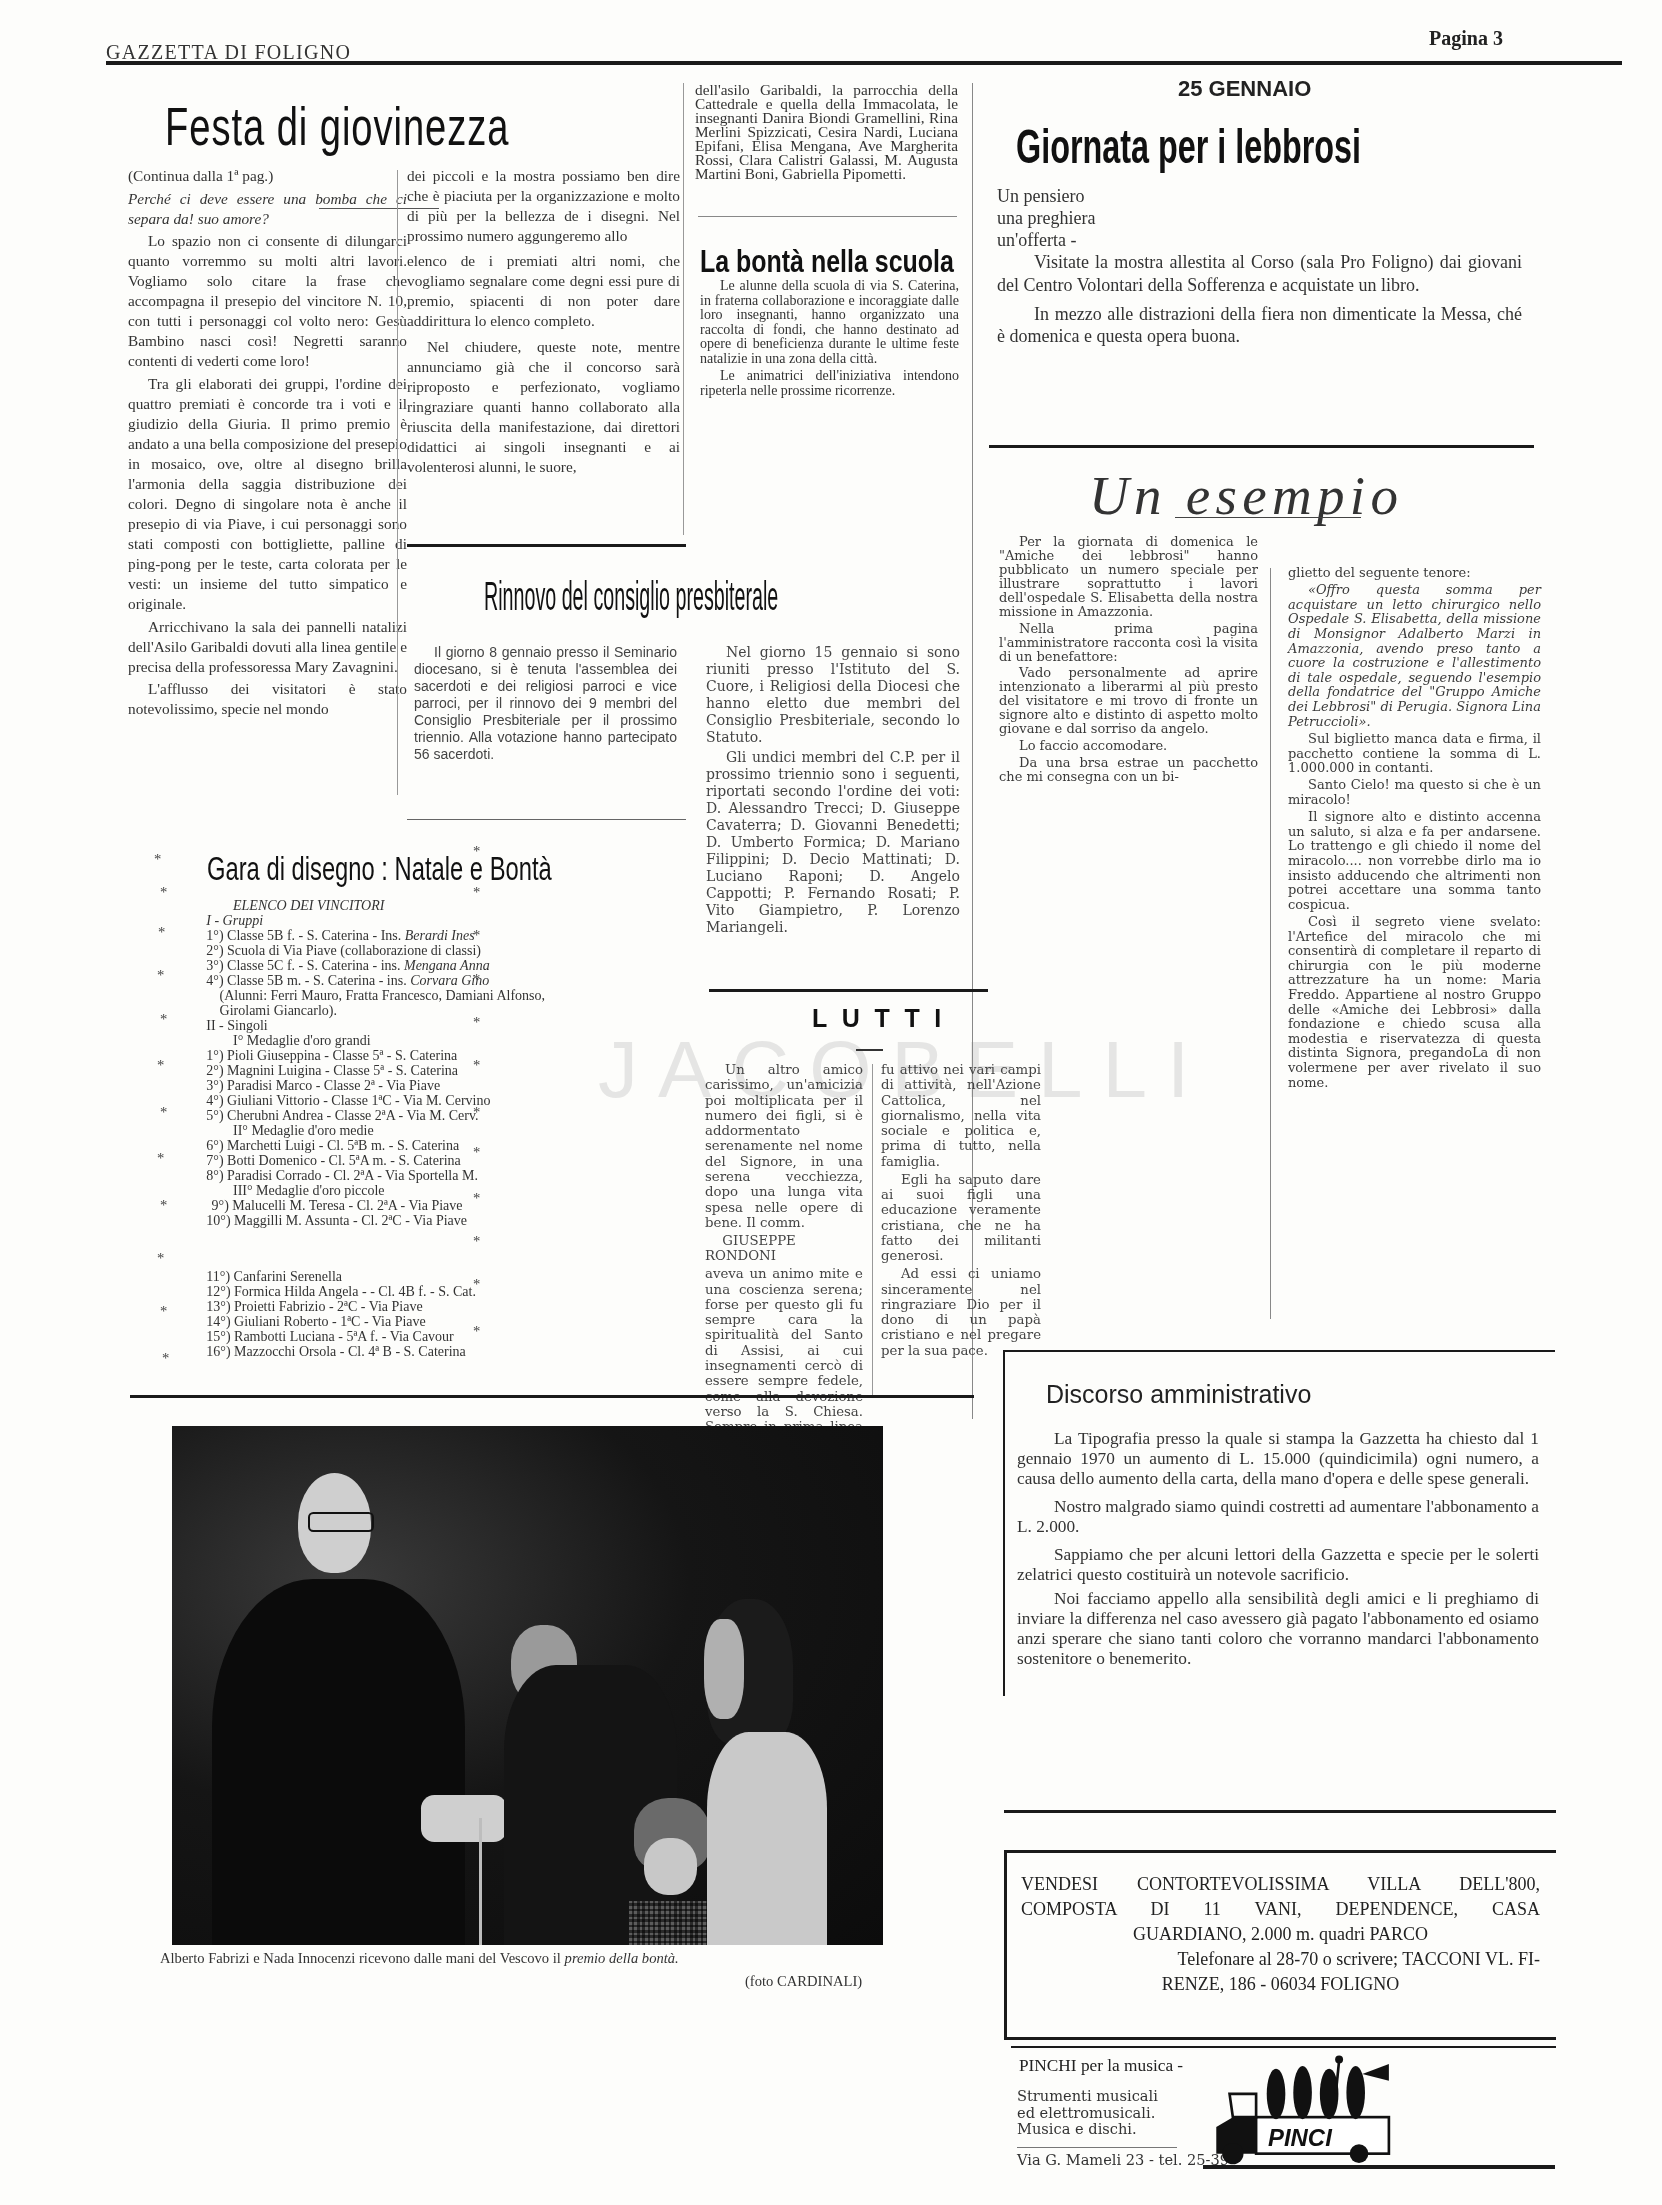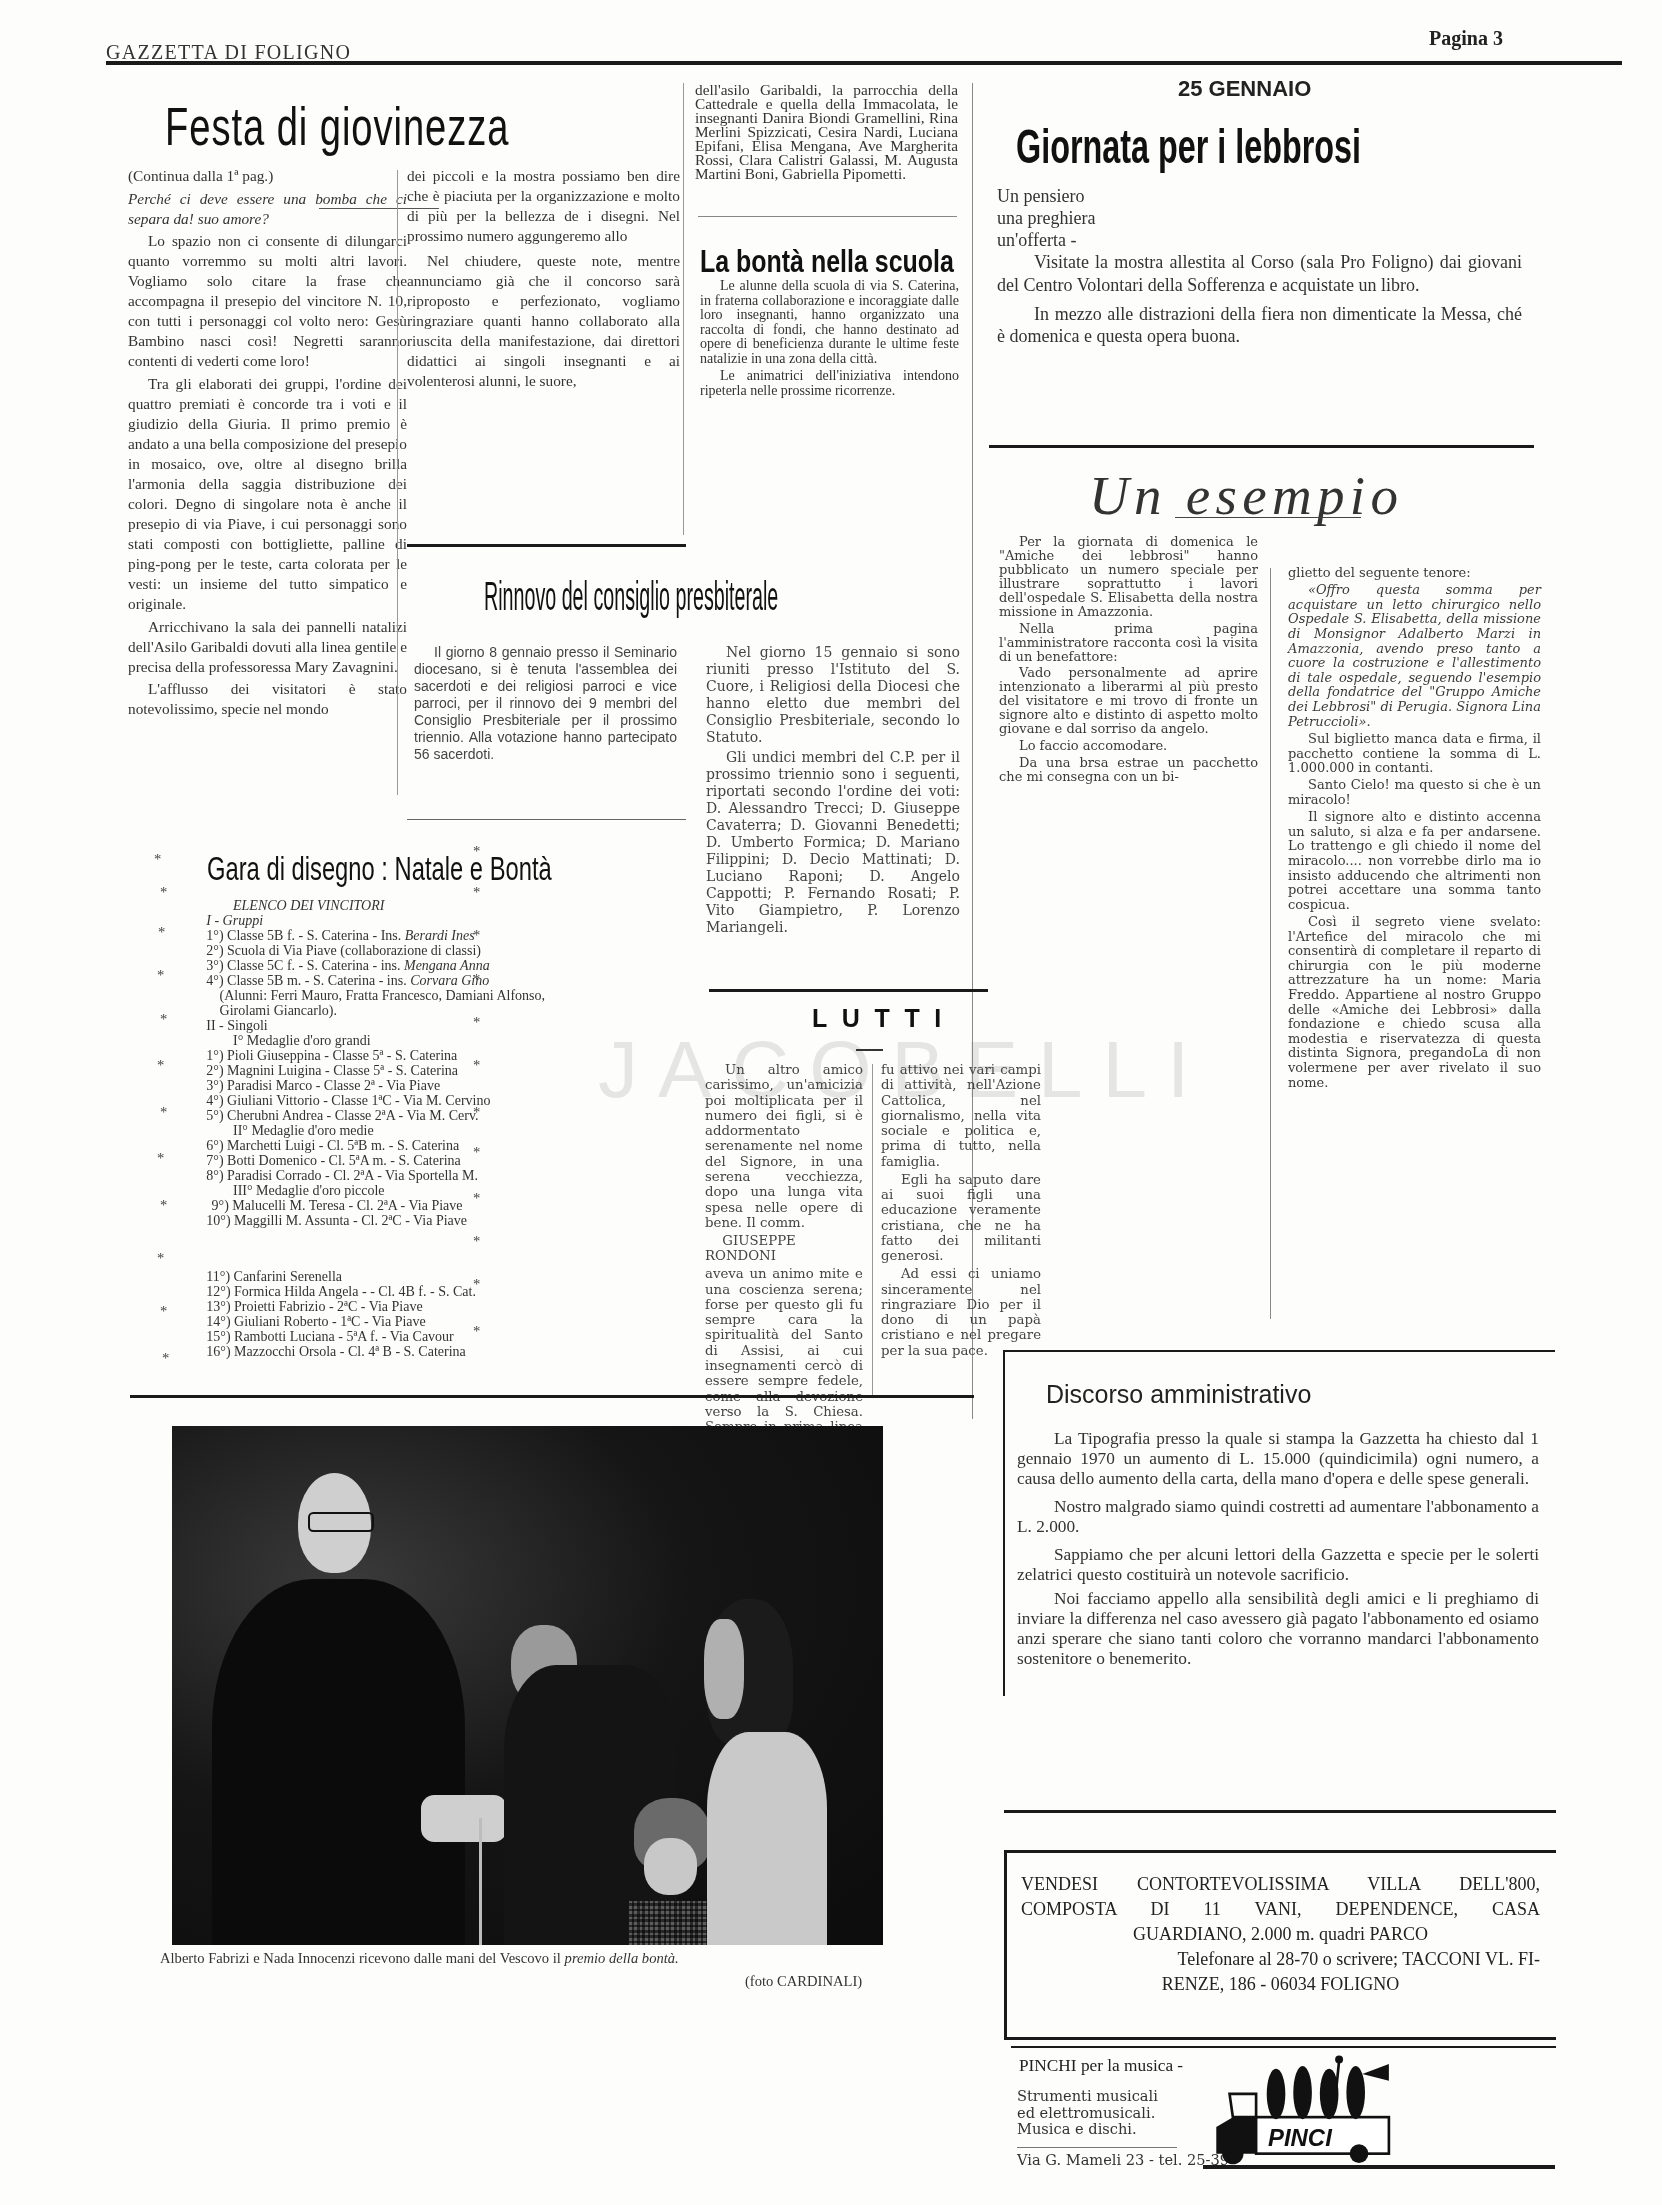--- a/index.html
+++ b/index.html
@@ -58,20 +58,21 @@
     <p class="noind it">Perché ci deve essere una bomba che ci separa da! suo amore?</p>
     <p>Lo spazio non ci consente di dilungarci quanto vorremmo su molti altri lavori. Vogliamo solo citare la frase che accompagna il presepio del vincitore N. 10, con tutti i personaggi col volto nero: Gesù Bambino nasci così! Negretti saranno contenti di vederti come loro!</p>
     <p>Tra gli elaborati dei gruppi, l'ordine dei quattro premiati è concorde tra i voti e il giudizio della Giuria. Il primo premio è andato a una bella composizione del presepio in mosaico, ove, oltre al disegno brilla l'armonia della saggia distribuzione dei colori. Degno di singolare nota è anche il presepio di via Piave, i cui personaggi sono stati composti con bottigliette, palline di ping-pong per le teste, carta colorata per le vesti: un insieme del tutto simpatico e originale.</p>
     <p>Arricchivano la sala dei pannelli natalizi dell'Asilo Garibaldi dovuti alla linea gentile e precisa della professoressa Mary Zavagnini.</p>
     <p>L'afflusso dei visitatori è stato notevolissimo, specie nel mondo</p>
   </div>
   <div class="vrule" style="left:397px; top:170px; height:625px; background:#999;"></div>
 
   <div class="abs body-text" style="left:407px; top:166px; width:273px;">
     <p class="noind">dei piccoli e la mostra possiamo ben dire che è piaciuta per la organizzazione e molto di più per la bellezza de i disegni. Nel prossimo numero aggungeremo allo</p>
+    <p class="noind" style="margin-top:5.3px;">elenco de i premiati altri nomi, che vogliamo segnalare come degni essi pure di premio, spiacenti di non poter dare addirittura lo elenco completo.</p>
     <p style="margin-top:5.3px;">Nel chiudere, queste note, mentre annunciamo già che il concorso sarà riproposto e perfezionato, vogliamo ringraziare quanti hanno collaborato alla riuscita della manifestazione, dai direttori didattici ai singoli insegnanti e ai volenterosi alunni, le suore,</p>
   </div>
   <div class="rule" style="left:407px; top:544px; width:279px; height:3.3px;"></div>
   <div class="vrule" style="left:683px; top:83px; height:452px; background:#999;"></div>
 
   <div class="abs body-text" style="left:695px; top:83px; width:263px; font-size:15.3px; line-height:14px;">
     <p class="noind">dell'asilo Garibaldi, la parrocchia della Cattedrale e quella della Immacolata, le insegnanti Danira Biondi Gramellini, Rina Merlini Spizzicati, Cesira Nardi, Luciana Epifani, Elisa Mengana, Ave Margherita Rossi, Clara Calistri Galassi, M. Augusta Martini Boni, Gabriella Pipometti.</p>
   </div>
   <div class="rule" style="left:698px; top:216px; width:259px; height:1.3px; background:#888;"></div>
 

